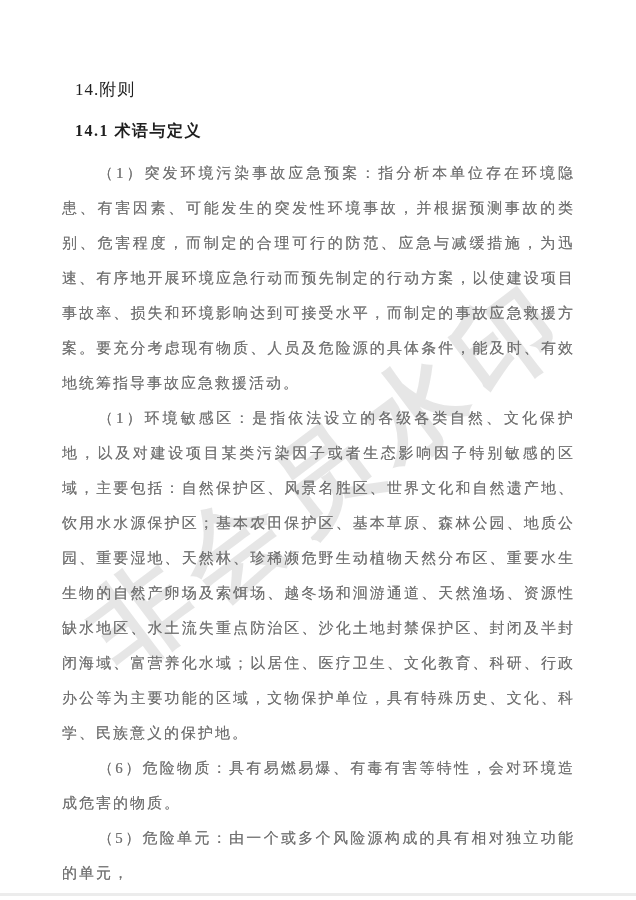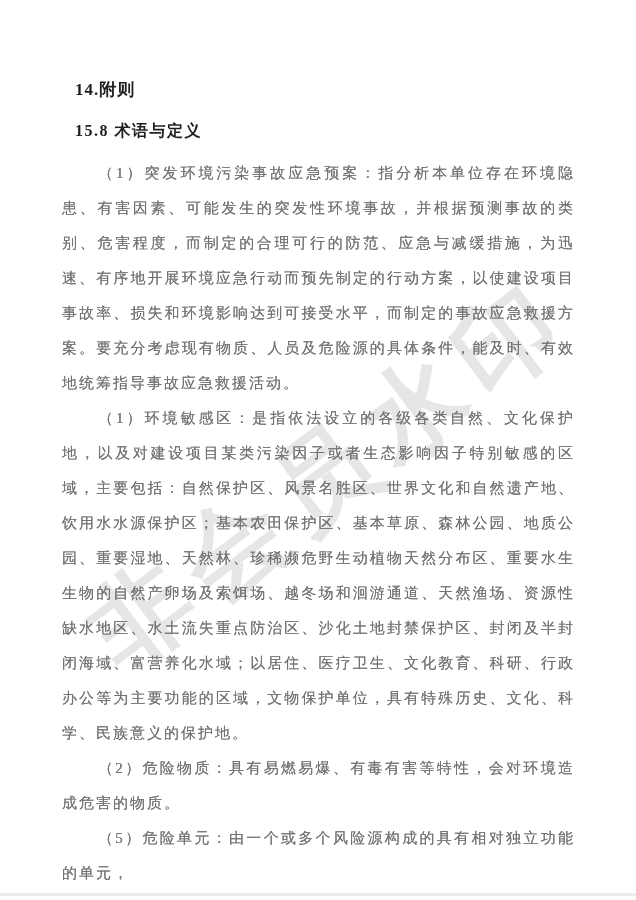--- a/index.html
+++ b/index.html
@@ -37,21 +37,21 @@
     position: absolute;
     left: 62px;
     top: 78px;
     width: 513px;
     z-index: 1;
     color: #2d2d2d;
   }
   .section-heading {
     margin: 0 0 0 13px;
     font-size: 17px;
-    font-weight: bold;
+    font-weight: normal;
     letter-spacing: 1px;
     color: #1f1f1f;
   }
   .subsection-heading {
     margin: 20px 0 0 13px;
     font-size: 16px;
     font-weight: bold;
     letter-spacing: 1.5px;
     color: #1f1f1f;
   }
@@ -95,26 +95,26 @@
 <body>
 
 <div class="page">
 
   <div class="watermark">非会员水印</div>
 
   <div class="content">
 
     <h1 class="section-heading">14.附则</h1>
 
-    <h2 class="subsection-heading">15.8 术语与定义</h2>
+    <h2 class="subsection-heading">14.1 术语与定义</h2>
 
     <div class="body-text">
       <p>（1）突发环境污染事故应急预案：指分析本单位存在环境隐患、有害因素、可能发生的突发性环境事故，并根据预测事故的类别、危害程度，而制定的合理可行的防范、应急与减缓措施，为迅速、有序地开展环境应急行动而预先制定的行动方案，以使建设项目事故率、损失和环境影响达到可接受水平，而制定的事故应急救援方案。要充分考虑现有物质、人员及危险源的具体条件，能及时、有效地统筹指导事故应急救援活动。</p>
       <p>（1）环境敏感区：是指依法设立的各级各类自然、文化保护地，以及对建设项目某类污染因子或者生态影响因子特别敏感的区域，主要包括：自然保护区、风景名胜区、世界文化和自然遗产地、饮用水水源保护区；基本农田保护区、基本草原、森林公园、地质公园、重要湿地、天然林、珍稀濒危野生动植物天然分布区、重要水生生物的自然产卵场及索饵场、越冬场和洄游通道、天然渔场、资源性缺水地区、水土流失重点防治区、沙化土地封禁保护区、封闭及半封闭海域、富营养化水域；以居住、医疗卫生、文化教育、科研、行政办公等为主要功能的区域，文物保护单位，具有特殊历史、文化、科学、民族意义的保护地。</p>
-      <p>（2）危险物质：具有易燃易爆、有毒有害等特性，会对环境造成危害的物质。</p>
+      <p>（6）危险物质：具有易燃易爆、有毒有害等特性，会对环境造成危害的物质。</p>
       <p>（5）危险单元：由一个或多个风险源构成的具有相对独立功能的单元，</p>
     </div>
 
   </div>
 
   <div class="page-number">53</div>
 
   <div class="bottom-edge"></div>
 
 </div>

